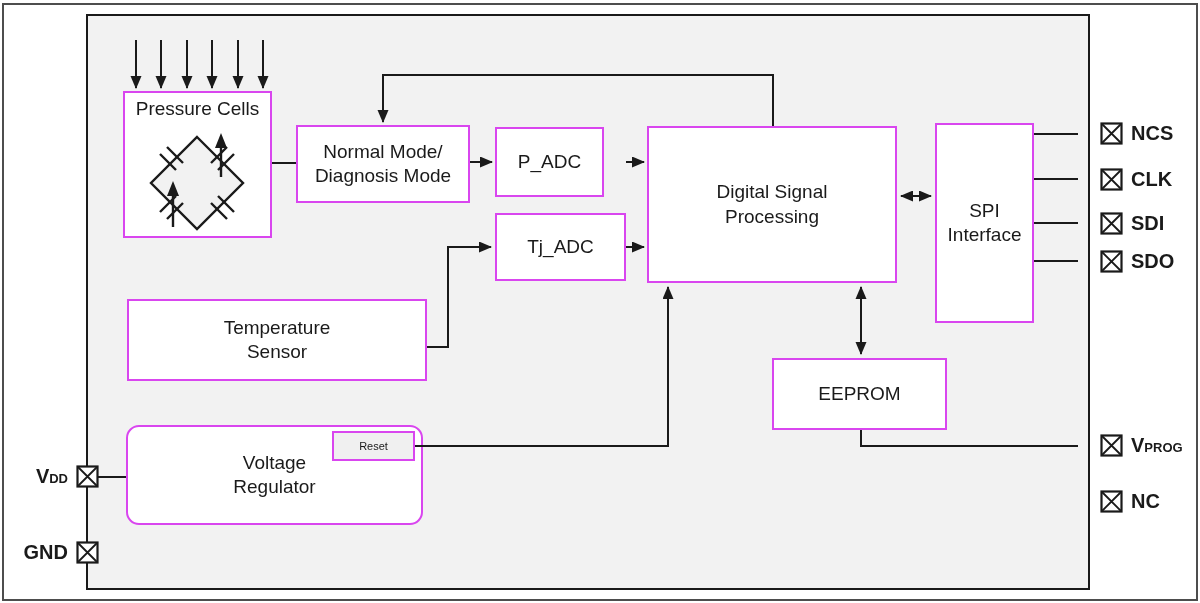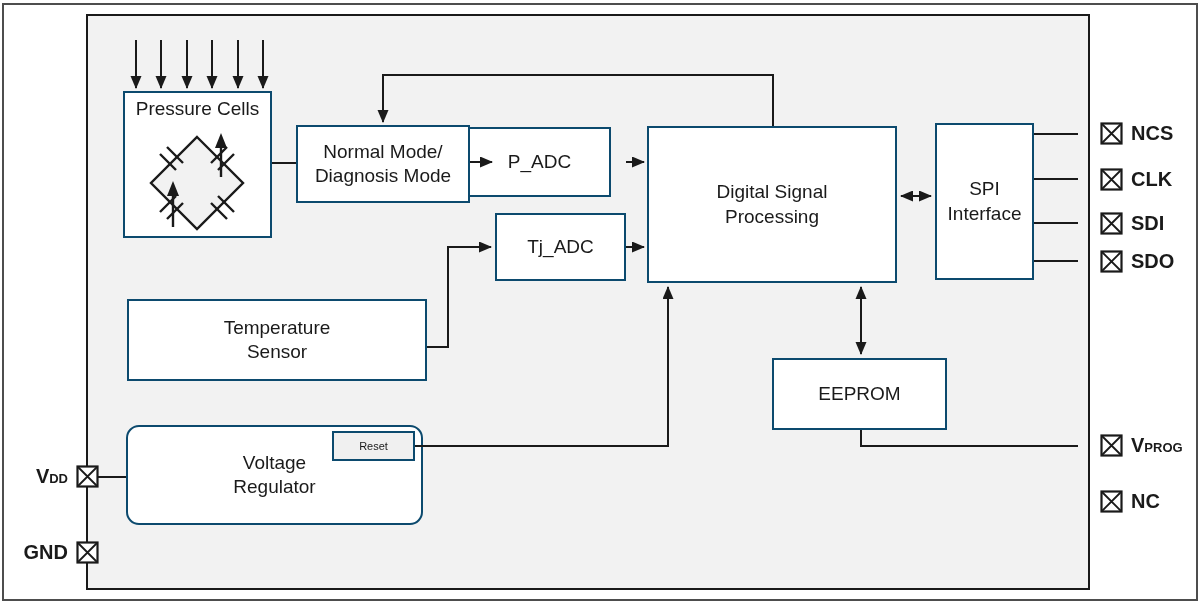--- a/index.html
+++ b/index.html
@@ -9,30 +9,30 @@
   }
   .outer-frame {
     position:absolute; left:2px; top:3px; width:1192px; height:594px;
     border:2px solid #4d4d4d; pointer-events:none;
   }
   .chip {
     position:absolute; left:86px; top:14px; width:1004px; height:576px;
     background:#f2f2f2; border:2px solid #1a1a1a; box-sizing:border-box;
   }
   .block {
-    position:absolute; background:#ffffff; border:2px solid #0c4a6e; box-sizing:border-box;
+    position:absolute; background:#ffffff; border:2px solid #d946ef; box-sizing:border-box;
     display:flex; align-items:center; justify-content:center; text-align:center;
     font-size:19px; line-height:1.28; white-space:pre-line; color:#1a1a1a;
   }
   .b-pc     { left:123px; top:91px;  width:149px; height:147px; align-items:flex-start; padding-top:4px; }
   .b-nm     { left:296px; top:125px; width:174px; height:78px; }
-  .b-padc   { left:468px; top:127px; width:143px; height:70px; }
+  .b-padc   { left:495px; top:127px; width:109px; height:70px; }
   .b-tjadc  { left:495px; top:213px; width:131px; height:68px; }
   .b-dsp    { left:647px; top:126px; width:250px; height:157px; }
-  .b-spi    { left:935px; top:123px; width:99px;  height:157px; }
+  .b-spi    { left:935px; top:123px; width:99px;  height:200px; }
   .b-temp   { left:127px; top:299px; width:300px; height:82px; }
   .b-eeprom { left:772px; top:358px; width:175px; height:72px; }
   .b-vreg   { left:126px; top:425px; width:297px; height:100px;border-radius:13px; }
   .b-reset  { left:332px; top:431px; width:83px; height:30px; background:#f0f0f0; font-size:11px; }
   .bridge-icon { position:absolute; left:145px; top:131px; width:104px; height:104px; }
   .connectors { position:absolute; left:0; top:0; pointer-events:none; }
   .pin { position:absolute; display:flex; align-items:center; gap:8px; height:23px; }
   .pin-right { left:1100px;text-align:right; }
   .pin-left  { left:14px; width:85px; justify-content:flex-end; }
   .pinbox { flex:0 0 auto; display:block; }

